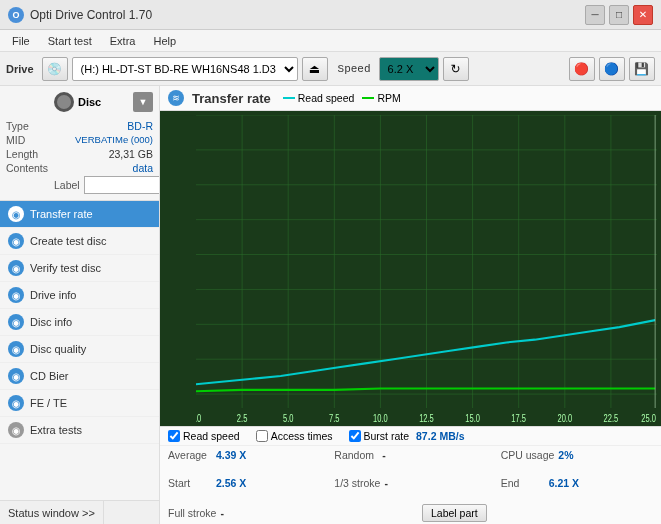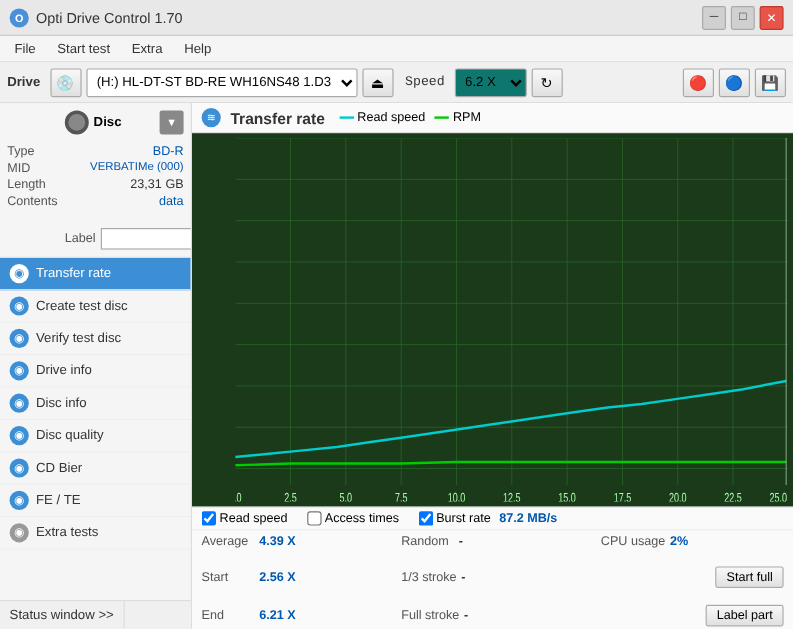--- a/index.html
+++ b/index.html
@@ -147,21 +147,21 @@
       margin-bottom: 2px;
       font-size: 10.5px;
     }
     .disc-info-label { color: #555; }
     .disc-info-value { color: #0057ae; font-weight: 500; }
     .disc-info-value.normal { color: #333; }
     .label-row {
       display: flex;
       align-items: center;
       gap: 4px;
-      margin-top: 16px;
+      margin-top: 2px;
       padding-left: 48px;
     }
     .label-text { color: #555; font-size: 10.5px; }
     .label-input {
       flex: 1;
       height: 18px;
       border: 1px solid #aaa;
       font-size: 10px;
       padding: 0 2px;
     }
@@ -570,23 +570,20 @@
         </div>
 
         <div class="stat-row">
           <span class="stat-label">Start</span>
           <span class="stat-value">2.56 X</span>
         </div>
         <div class="stat-row">
           <span class="stat-label">1/3 stroke</span>
           <span class="stat-value normal">-</span>
         </div>
-        <div style="display:flex;align-items:center;justify-content:flex-end;">
-          <button class="stat-btn">Start full</button>
-        </div>
 
         <div class="stat-row">
           <span class="stat-label">End</span>
           <span class="stat-value">6.21 X</span>
         </div>
         <div class="stat-row">
           <span class="stat-label">Full stroke</span>
           <span class="stat-value normal">-</span>
         </div>
         <div style="display:flex;align-items:center;justify-content:flex-end;">

